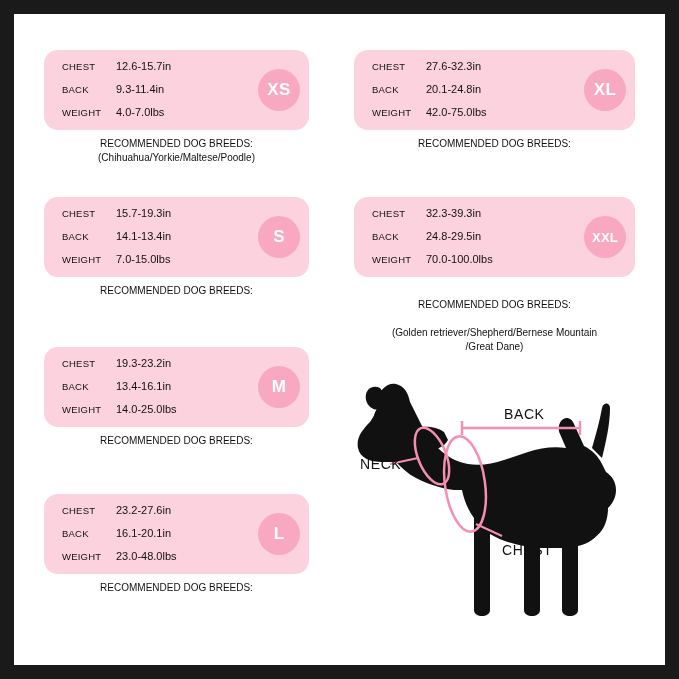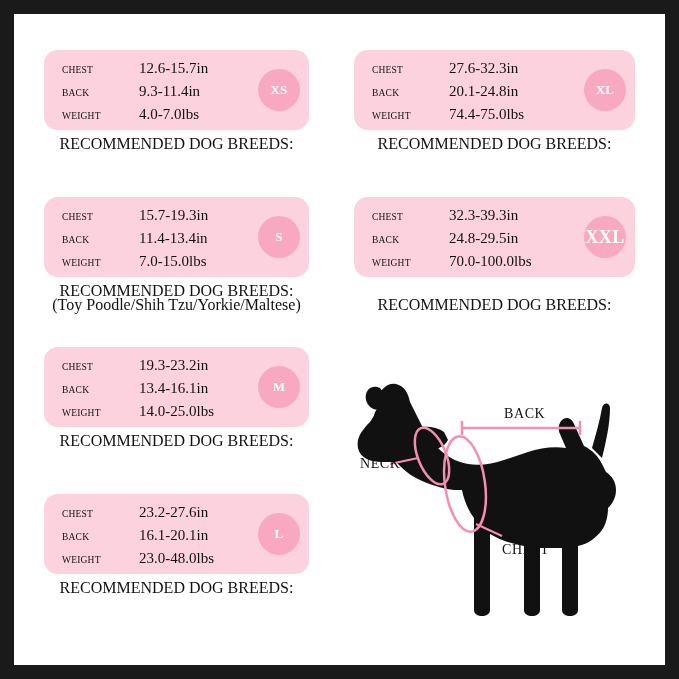--- a/index.html
+++ b/index.html
@@ -21,21 +21,20 @@
     box-sizing: border-box;
   }
   .card {
     position: absolute;
     left: 14px;
     top: 14px;
     width: 651px;
     height: 651px;
     background: #ffffff;
     box-sizing: border-box;
-    font-family: Liberation Serif, serif;
   }
   .grid {
     position: absolute;
     left: 0;
     top: 0;
     width: 651px;
     height: 651px;
   }
 
   
@@ -58,48 +57,47 @@
   }
   .row .lbl {
     font-size: 9.5px;
     letter-spacing: 0.2px;
     color: #111;
     width: 54px;
     flex: none;
     text-align: left;
   }
   .row .val {
-    font-size: 15px;
+    font-size: 11px;
     color: #111;
     white-space: nowrap;
-    margin-left: 23px;
   }
   .badge {
     position: absolute;
     right: 9px;
     top: 50%;
     transform: translateY(-50%);
     width: 42px;
     height: 42px;
     border-radius: 50%;
     background: #f8a8c0;
     color: #ffffff;
-    font-size: 13px;
+    font-size: 17px;
     font-weight: bold;
     display: flex;
     align-items: center;
     justify-content: center;
     letter-spacing: 0.3px;
   }
-  .badge.small-txt { font-size: 18px; }
+  .badge.small-txt { font-size: 13px; }
 
   .breeds {
     margin-top: 7px;
     text-align: center;
-    font-size: 16px;
+    font-size: 10px;
     line-height: 14px;
     color: #111;
   }
 
   
   .dog-area {
     position: absolute;
     left: 330px;
     top: 350px;
     width: 310px;
@@ -130,42 +128,42 @@
             <span class="val">9.3-11.4in</span>
           </div>
           <div class="row">
             <span class="lbl">WEIGHT</span>
             <span class="val">4.0-7.0lbs</span>
           </div>
           <div class="badge">XS</div>
         </div>
         <div class="breeds">
           <div>RECOMMENDED DOG BREEDS:</div>
+          <div>(Chihuahua/Yorkie/Maltese/Poodle)</div>
         </div>
       </div>
 
       <div class="size-block" style="left:30px; top:183px; width:265px;">
         <div class="panel">
           <div class="row">
             <span class="lbl">CHEST</span>
             <span class="val">15.7-19.3in</span>
           </div>
           <div class="row">
             <span class="lbl">BACK</span>
-            <span class="val">11.4-13.4in</span>
+            <span class="val">14.1-13.4in</span>
           </div>
           <div class="row">
             <span class="lbl">WEIGHT</span>
             <span class="val">7.0-15.0lbs</span>
           </div>
           <div class="badge">S</div>
         </div>
         <div class="breeds">
           <div>RECOMMENDED DOG BREEDS:</div>
-          <div>(Toy Poodle/Shih Tzu/Yorkie/Maltese)</div>
         </div>
       </div>
 
       <div class="size-block" style="left:30px; top:333px; width:265px;">
         <div class="panel">
           <div class="row">
             <span class="lbl">CHEST</span>
             <span class="val">19.3-23.2in</span>
           </div>
           <div class="row">
@@ -209,21 +207,21 @@
           <div class="row">
             <span class="lbl">CHEST</span>
             <span class="val">27.6-32.3in</span>
           </div>
           <div class="row">
             <span class="lbl">BACK</span>
             <span class="val">20.1-24.8in</span>
           </div>
           <div class="row">
             <span class="lbl">WEIGHT</span>
-            <span class="val">74.4-75.0lbs</span>
+            <span class="val">42.0-75.0lbs</span>
           </div>
           <div class="badge">XL</div>
         </div>
         <div class="breeds">
           <div>RECOMMENDED DOG BREEDS:</div>
         </div>
       </div>
 
       <div class="size-block" style="left:340px; top:183px; width:281px;">
         <div class="panel">
@@ -236,20 +234,22 @@
             <span class="val">24.8-29.5in</span>
           </div>
           <div class="row">
             <span class="lbl">WEIGHT</span>
             <span class="val">70.0-100.0lbs</span>
           </div>
           <div class="badge small-txt">XXL</div>
         </div>
         <div class="breeds" style="white-space:pre-line;">
           <div>RECOMMENDED DOG BREEDS:</div>
+          <div>(Golden retriever/Shepherd/Bernese Mountain
+/Great Dane)</div>
         </div>
       </div>
 
       <div class="dog-area">
         <svg width="310" height="275" viewBox="0 0 310 275">
 
           <path fill="#111111" d="
             M 40 40
             C 38 30, 44 20, 52 22
             C 58 24, 62 32, 62 40

